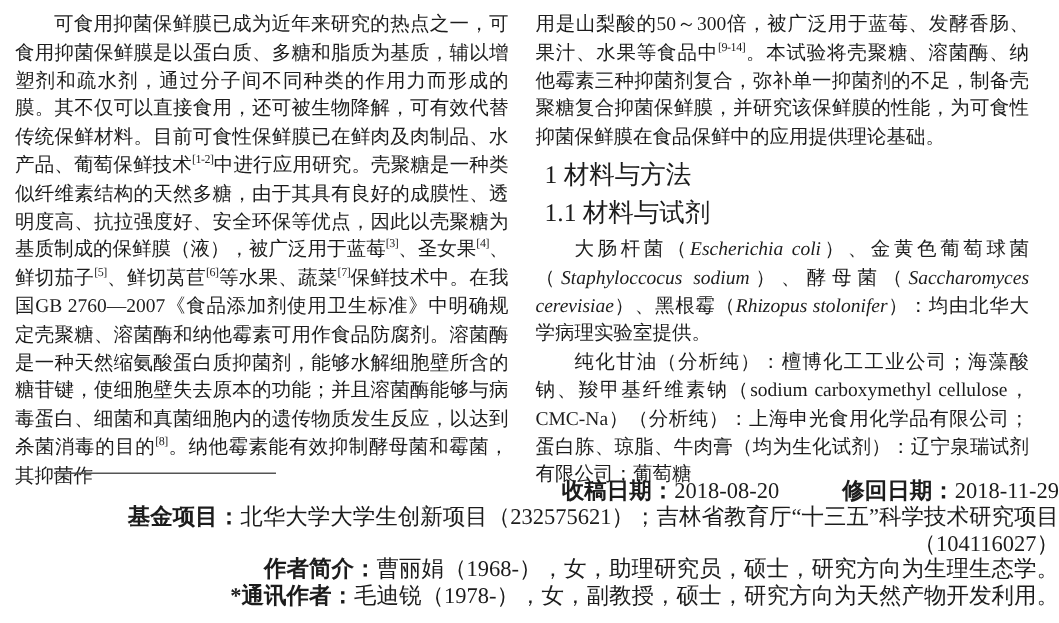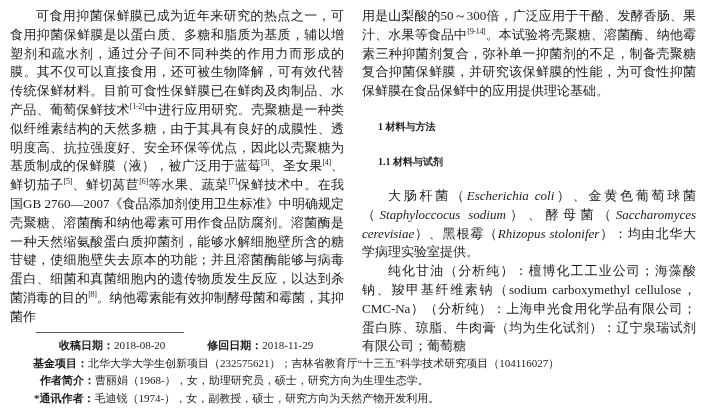--- a/index.html
+++ b/index.html
@@ -7,88 +7,89 @@
     width: 706px; height: 415px;
     background: #ffffff;
     color: #1c1c1c;
     font-family: "Liberation Serif", "DejaVu Serif", serif;
     position: relative;
     overflow: hidden;
   }
   .columns {
     display: flex;
     gap: 18px;
-    padding: 7px 10px 0 10px;
+    padding: 7px 20px 0 10px;
     box-sizing: border-box;
   }
   .col {
     width: 334px;
     font-size: 13px;
     line-height: 18.8px;
     text-align: justify;
   }
   .col p { margin: 0; }
   p.indent { text-indent: 2em; }
   sup {
     font-size: 8px;
     line-height: 0;
     vertical-align: super;
     letter-spacing: -0.3px;
   }
   i { }
   h3.sec, h4.subsec {
-    margin: 16px;
-    font-size: 10px;
+    margin: 6px;
+    font-size: 17px;
     line-height: 19px;
-    font-weight: 700;
+    font-weight: 400;
     text-align: left;
   }
   .footnote {
     position: absolute;
     left: 0; right: 0;
     bottom: 8px;
     padding-left: 33px;
-    font-size: 11px;
+    font-size: 15px;
     line-height: 17.5px;
     color: #1c1c1c;
+    text-align: right;
   }
   .fn-rule {
     width: 148px;
     border-top: 1px solid #555;
     margin: 0 0 4px 3px;
   }
   .fn-label { font-weight: 700; }
   .fn-dates { margin-left: 26px; }
   .fn-gap { display: inline-block; width: 42px; }
   .fn-author { margin-left: 7px; }
   .fn-corr { margin-left: 1px; }
 </style>
 </head>
 <body>
 
 <div class="columns">
   <div class="col">
     <p class="indent"><span>可食用抑菌保鲜膜已成为近年来研究的热点之一，可食用抑菌保鲜膜是以蛋白质、多糖和脂质为基质，辅以增塑剂和疏水剂，通过分子间不同种类的作用力而形成的膜。其不仅可以直接食用，还可被生物降解，可有效代替传统保鲜材料。目前可食性保鲜膜已在鲜肉及肉制品、水产品、葡萄保鲜技术</span><sup>[1-2]</sup><span>中进行应用研究。壳聚糖是一种类似纤维素结构的天然多糖，由于其具有良好的成膜性、透明度高、抗拉强度好、安全环保等优点，因此以壳聚糖为基质制成的保鲜膜（液），被广泛用于蓝莓</span><sup>[3]</sup><span>、圣女果</span><sup>[4]</sup><span>、鲜切茄子</span><sup>[5]</sup><span>、鲜切莴苣</span><sup>[6]</sup><span>等水果、蔬菜</span><sup>[7]</sup><span>保鲜技术中。在我国GB 2760—2007《食品添加剂使用卫生标准》中明确规定壳聚糖、溶菌酶和纳他霉素可用作食品防腐剂。溶菌酶是一种天然缩氨酸蛋白质抑菌剂，能够水解细胞壁所含的糖苷键，使细胞壁失去原本的功能；并且溶菌酶能够与病毒蛋白、细菌和真菌细胞内的遗传物质发生反应，以达到杀菌消毒的目的</span><sup>[8]</sup><span>。纳他霉素能有效抑制酵母菌和霉菌，其抑菌作</span></p>
   </div>
   <div class="col">
-    <p><span>用是山梨酸的50～300倍，广泛应用于干酪、发酵香肠、果汁、水果等食品中</span><sup>[9-14]</sup><span>。本试验将壳聚糖、溶菌酶、纳他霉素三种抑菌剂复合，弥补单一抑菌剂的不足，制备壳聚糖复合抑菌保鲜膜，并研究该保鲜膜的性能，为可食性抑菌保鲜膜在食品保鲜中的应用提供理论基础。</span></p>
+    <p><span>用是山梨酸的50～300倍，被广泛用于蓝莓、发酵香肠、果汁、水果等食品中</span><sup>[9-14]</sup><span>。本试验将壳聚糖、溶菌酶、纳他霉素三种抑菌剂复合，弥补单一抑菌剂的不足，制备壳聚糖复合抑菌保鲜膜，并研究该保鲜膜的性能，为可食性抑菌保鲜膜在食品保鲜中的应用提供理论基础。</span></p>
     <h3 class="sec">1 材料与方法</h3>
     <h4 class="subsec">1.1 材料与试剂</h4>
     <p class="indent"><span>大肠杆菌（</span><i>Escherichia coli</i><span>）、金黄色葡萄球菌（</span><i>Staphyloccocus sodium</i><span>）、酵母菌（</span><i>Saccharomyces cerevisiae</i><span>）、黑根霉（</span><i>Rhizopus stolonifer</i><span>）：均由北华大学病理实验室提供。</span></p>
     <p class="indent"><span>纯化甘油（分析纯）：檀博化工工业公司；海藻酸钠、羧甲基纤维素钠（sodium carboxymethyl cellulose，CMC-Na）（分析纯）：上海申光食用化学品有限公司；蛋白胨、琼脂、牛肉膏（均为生化试剂）：辽宁泉瑞试剂有限公司；葡萄糖</span></p>
   </div>
 </div>
 
 <div class="footnote">
   <div class="fn-rule"></div>
   <div class="fn-line fn-dates">
     <span class="fn-label">收稿日期：</span><span>2018-08-20</span><span class="fn-gap"></span><span class="fn-label">修回日期：</span><span>2018-11-29</span>
   </div>
   <div class="fn-line">
     <span class="fn-label">基金项目：</span><span>北华大学大学生创新项目（232575621）；吉林省教育厅“十三五”科学技术研究项目（104116027）</span>
   </div>
   <div class="fn-line fn-author">
     <span class="fn-label">作者简介：</span><span>曹丽娟（1968-），女，助理研究员，硕士，研究方向为生理生态学。</span>
   </div>
   <div class="fn-line fn-corr">
-    <span class="fn-label">*通讯作者：</span><span>毛迪锐（1974-），女，副教授，硕士，研究方向为天然产物开发利用。</span>
+    <span class="fn-label">*通讯作者：</span><span>毛迪锐（1978-），女，副教授，硕士，研究方向为天然产物开发利用。</span>
   </div>
 </div>
 
 </body></html>

